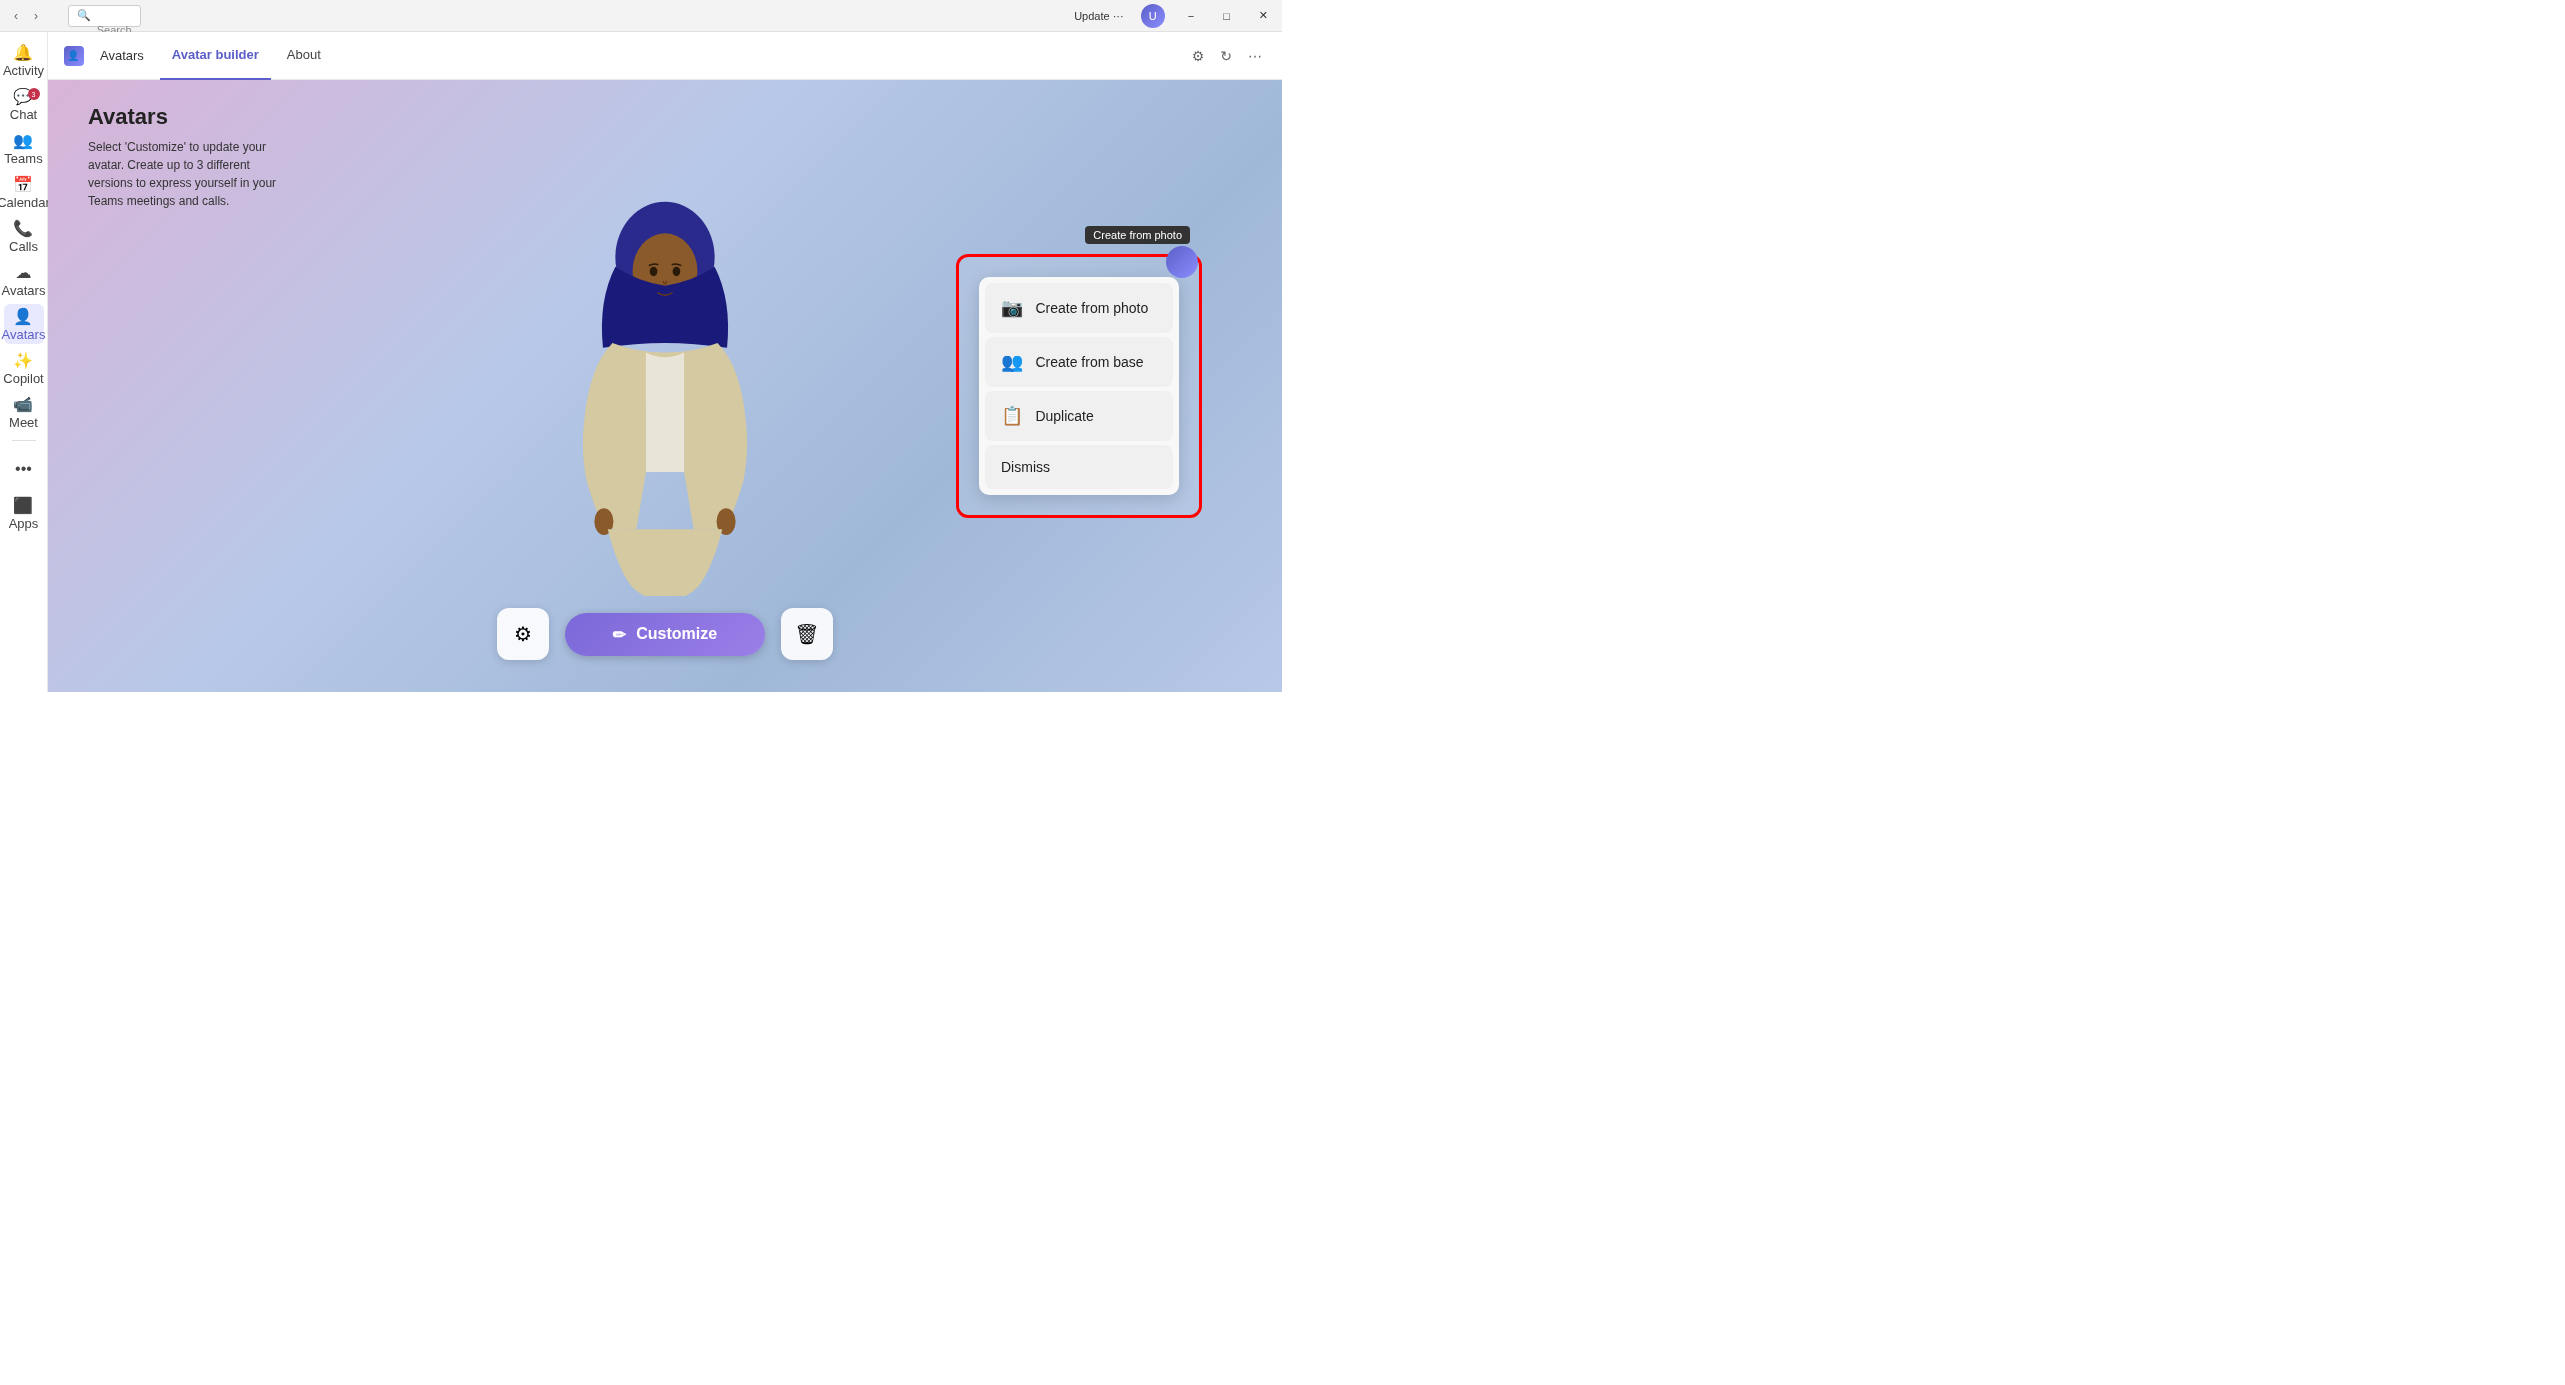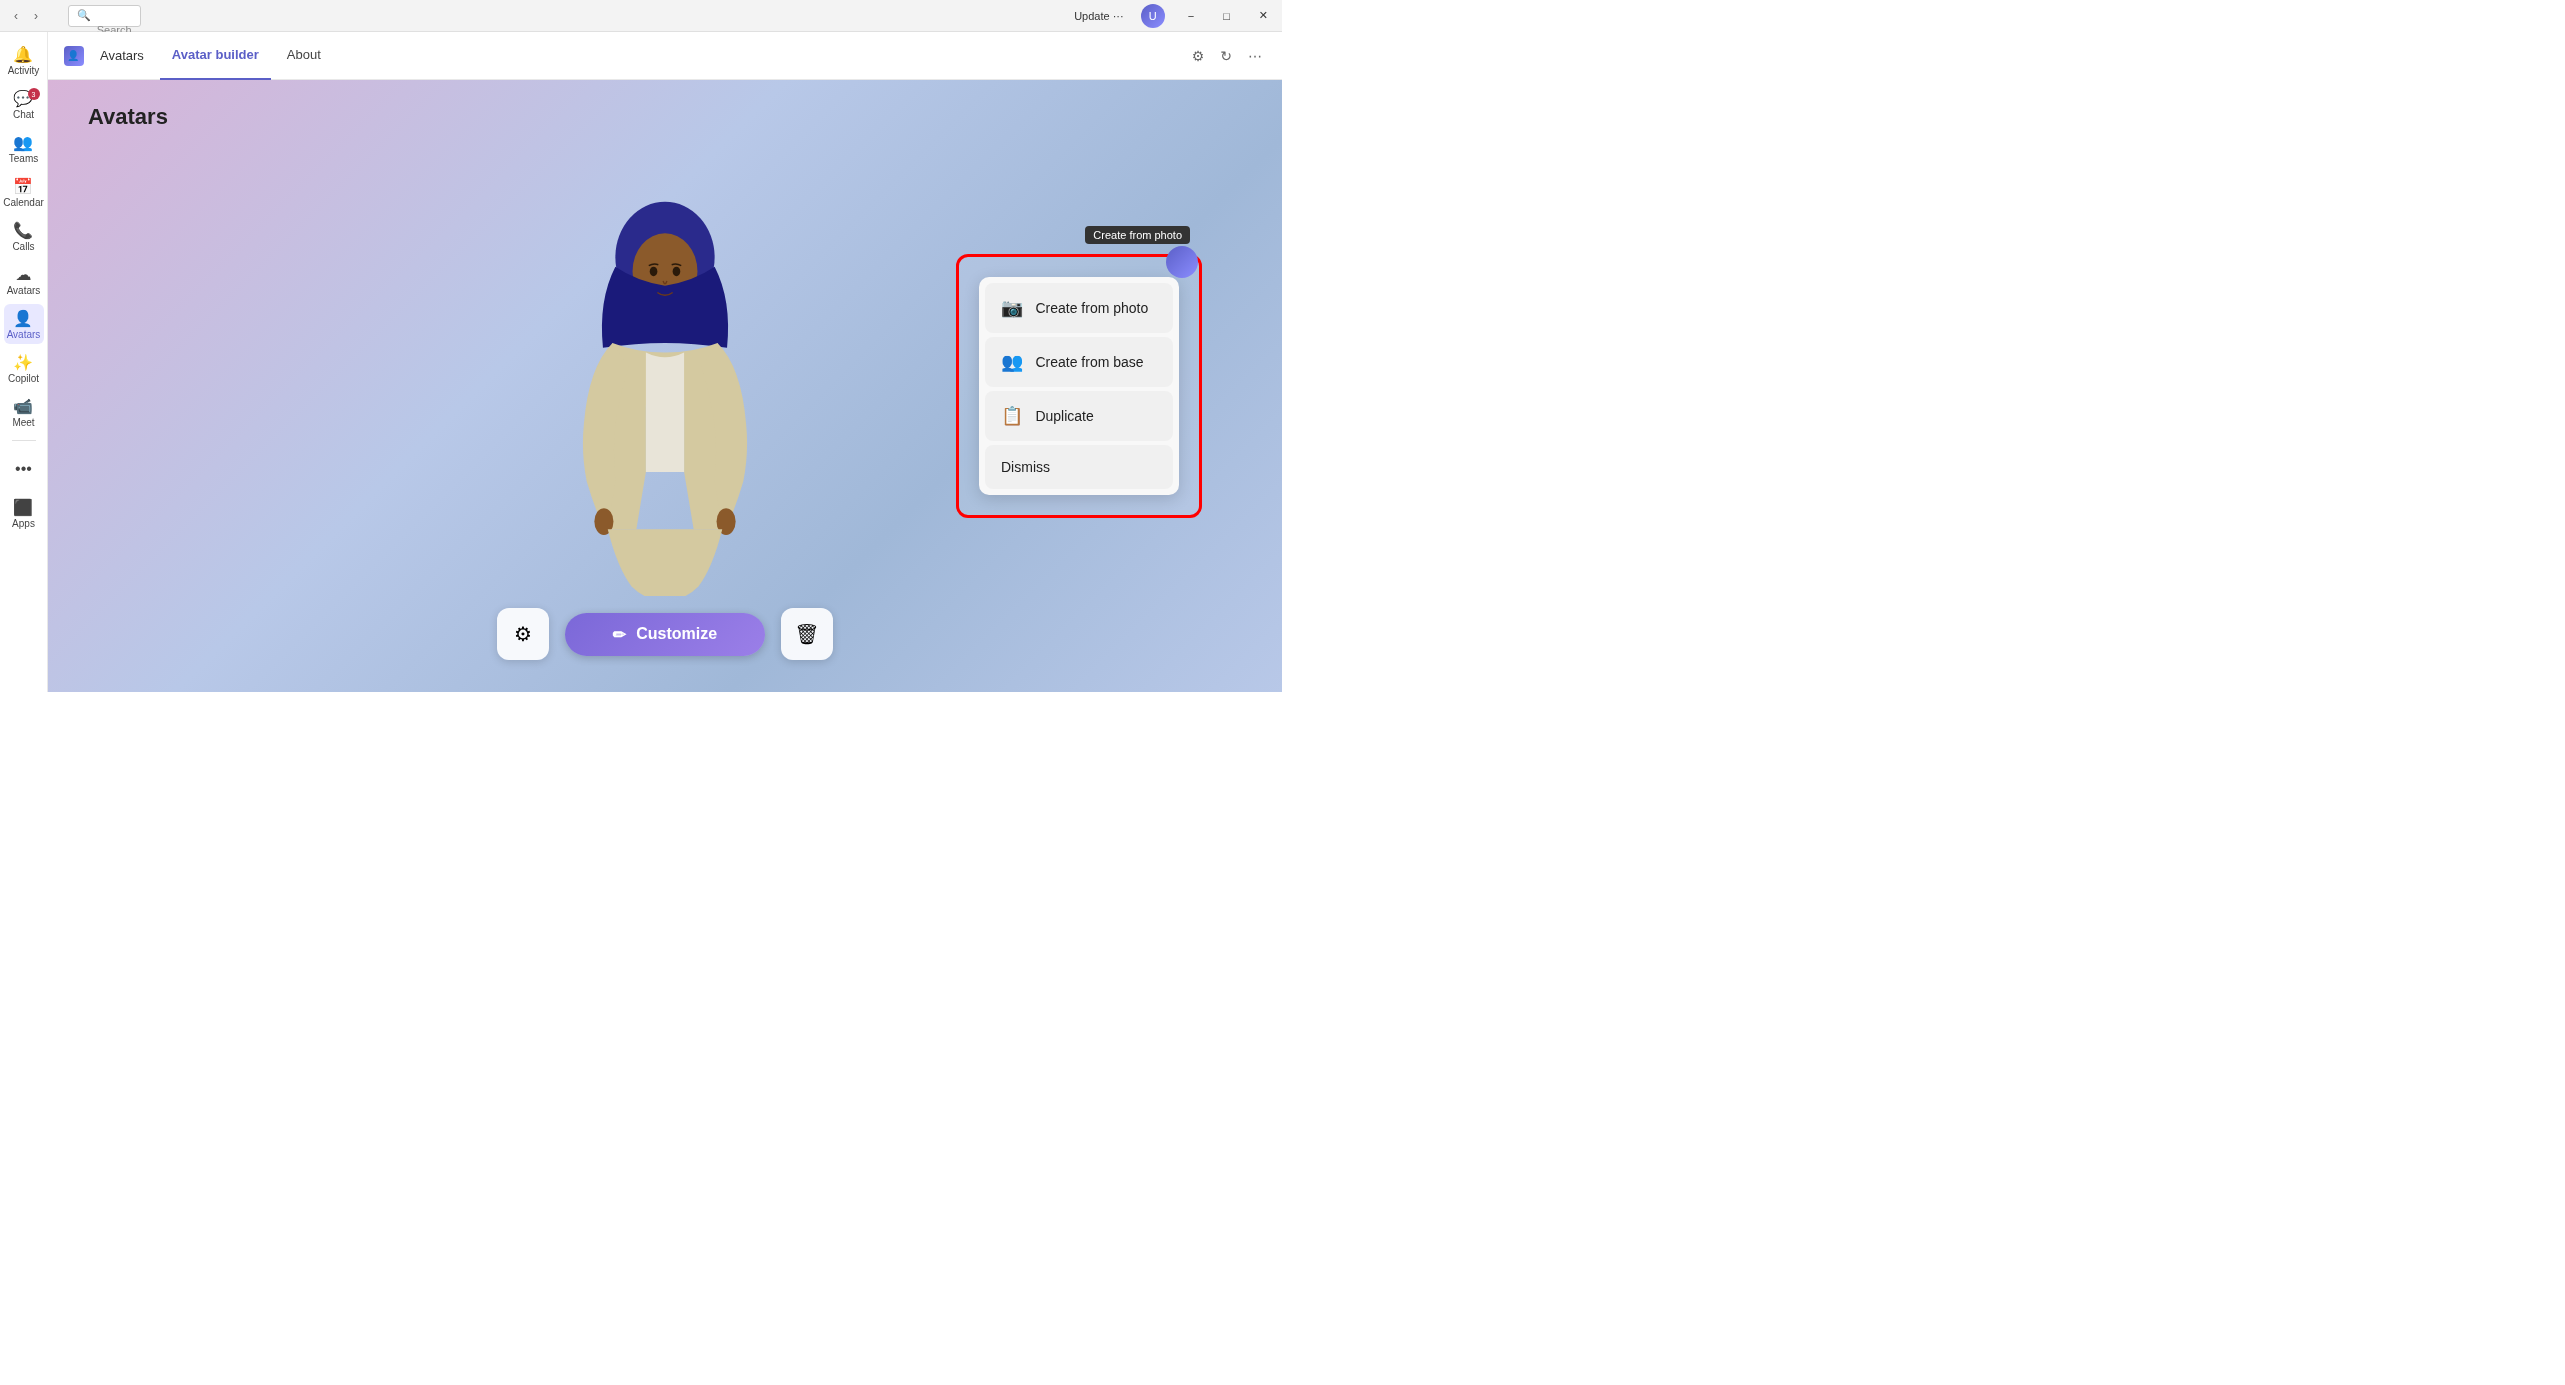--- a/index.html
+++ b/index.html
@@ -103,21 +103,21 @@
       cursor: pointer;
       position: relative;
     }
     .sidebar-item.active { background: #e8e8ff; }
     .sidebar-item .s-icon {
       font-size: 16px;
       color: #444;
     }
     .sidebar-item.active .s-icon { color: #5b5fc7; }
     .sidebar-item .s-label {
-      font-size: 10px;
+      font-size: 13px;
       color: #444;
       margin-top: 1px;
     }
     .sidebar-item.active .s-label { color: #5b5fc7; }
     .sidebar-badge {
       position: absolute;
       top: 4px;
       right: 4px;
       width: 12px;
       height: 12px;
@@ -456,20 +456,21 @@
         <button class="top-nav-icon-btn">⚙</button>
         <button class="top-nav-icon-btn">↻</button>
         <button class="top-nav-icon-btn">⋯</button>
       </div>
     </div>
 
     <div class="main-area">
 
       <div class="page-header">
         <div class="page-title">Avatars</div>
+        <div class="page-subtitle">Select 'Customize' to update your avatar. Create up to 3 different versions to express yourself in your Teams meetings and calls.</div>
       </div>
 
       <div class="avatar-figure">
         <svg class="avatar-svg" viewBox="0 0 220 440" xmlns="http://www.w3.org/2000/svg">
 
           <ellipse cx="110" cy="85" rx="52" ry="58" fill="#2a2a8c"></ellipse>
 
           <ellipse cx="110" cy="100" rx="34" ry="40" fill="#8B5A2B"></ellipse>
 
           <rect x="100" y="135" width="20" height="20" rx="5" fill="#8B5A2B"></rect>

